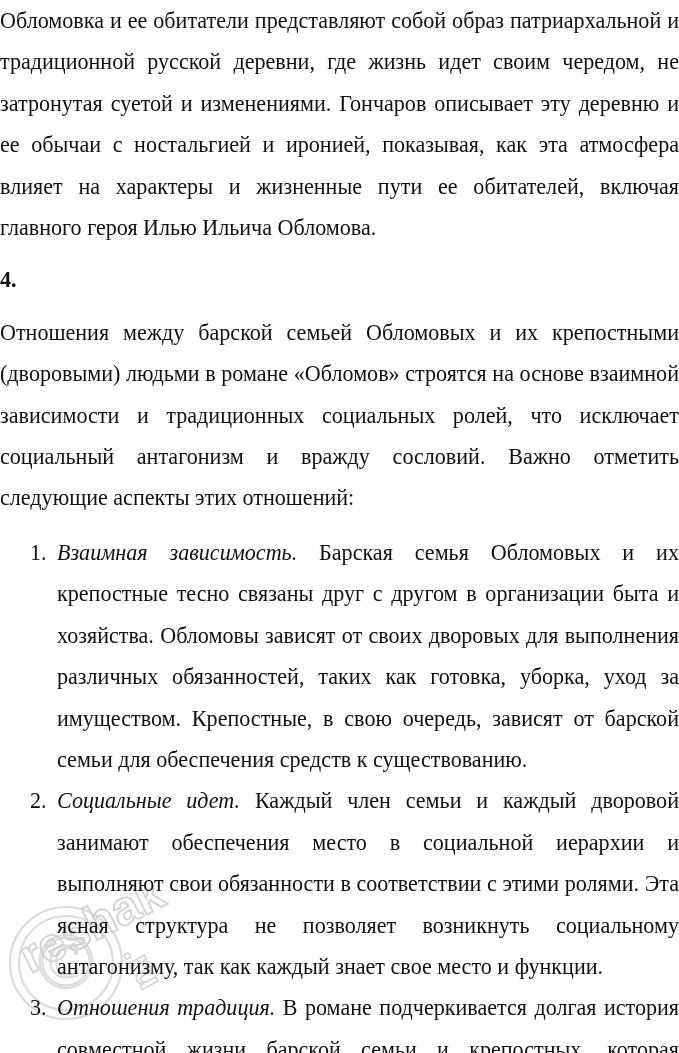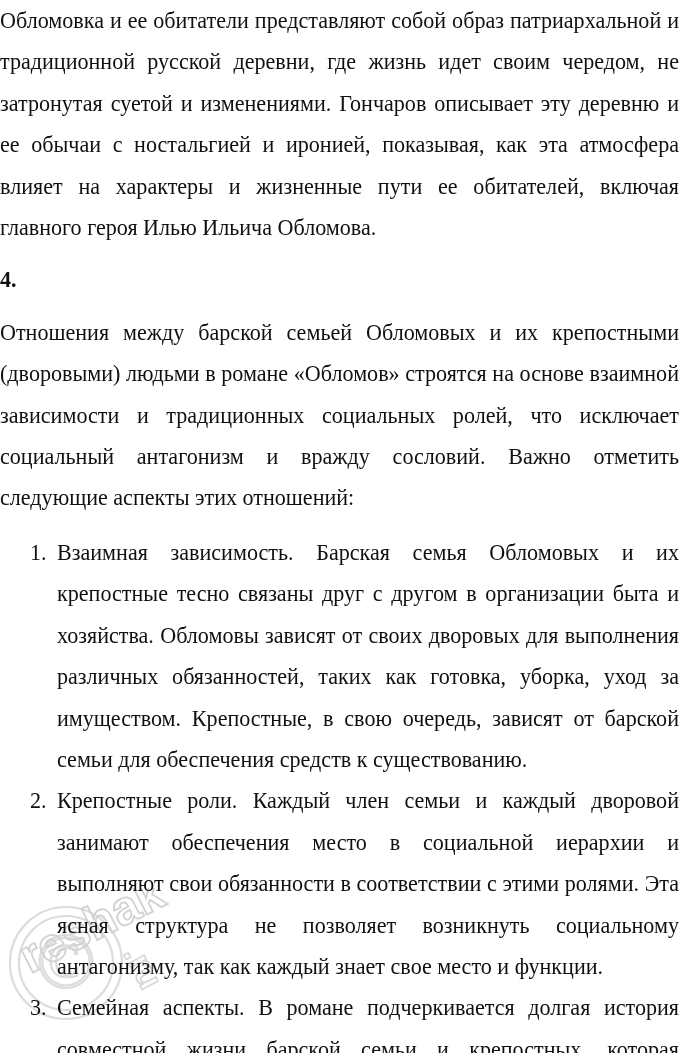--- a/index.html
+++ b/index.html
@@ -86,20 +86,21 @@
     position: absolute;
     left: 30px;
     top: 0;
     width: 24px;
     text-align: left;
     font-size: 22.1px;
     line-height: 41.4px;
   }
 
   .it {
+    font-style: italic;
   }
 
   
   p.para:last-child, ol.numlist > li:last-child { }
 </style>
 </head>
 <body>
 
 <div id="page">
 
@@ -131,21 +132,21 @@
 
     <p class="para">Отношения между барской семьей Обломовых и их крепостными (дворовыми) людьми в романе «Обломов» строятся на основе взаимной зависимости и традиционных социальных ролей, что исключает социальный антагонизм и вражду сословий. Важно отметить следующие аспекты этих отношений:</p>
 
     <div class="spacer-md"></div>
 
     <ol class="numlist">
       <li>
         <span class="marker">1.</span><span class="it">Взаимная зависимость.</span><span> Барская семья Обломовых и их крепостные тесно связаны друг с другом в организации быта и хозяйства. Обломовы зависят от своих дворовых для выполнения различных обязанностей, таких как готовка, уборка, уход за имуществом. Крепостные, в свою очередь, зависят от барской семьи для обеспечения средств к существованию.</span>
       </li>
       <li>
-        <span class="marker">2.</span><span class="it">Крепостные роли.</span><span> Каждый член семьи и каждый дворовой занимают обеспечения место в социальной иерархии и выполняют свои обязанности в соответствии с этими ролями. Эта ясная структура не позволяет возникнуть социальному антагонизму, так как каждый знает свое место и функции.</span>
+        <span class="marker">2.</span><span class="it">Социальные идет.</span><span> Каждый член семьи и каждый дворовой занимают обеспечения место в социальной иерархии и выполняют свои обязанности в соответствии с этими ролями. Эта ясная структура не позволяет возникнуть социальному антагонизму, так как каждый знает свое место и функции.</span>
       </li>
       <li>
-        <span class="marker">3.</span><span class="it">Семейная аспекты.</span><span> В романе подчеркивается долгая история совместной жизни барской семьи и крепостных, которая сформировала определенные нормы и ожидания. Взаимопонимание и уважение стали частью этой традиции.</span>
+        <span class="marker">3.</span><span class="it">Отношения традиция.</span><span> В романе подчеркивается долгая история совместной жизни барской семьи и крепостных, которая сформировала определенные нормы и ожидания. Взаимопонимание и уважение стали частью этой традиции.</span>
       </li>
     </ol>
 
   </div>
 </div>
 
 </body></html>

